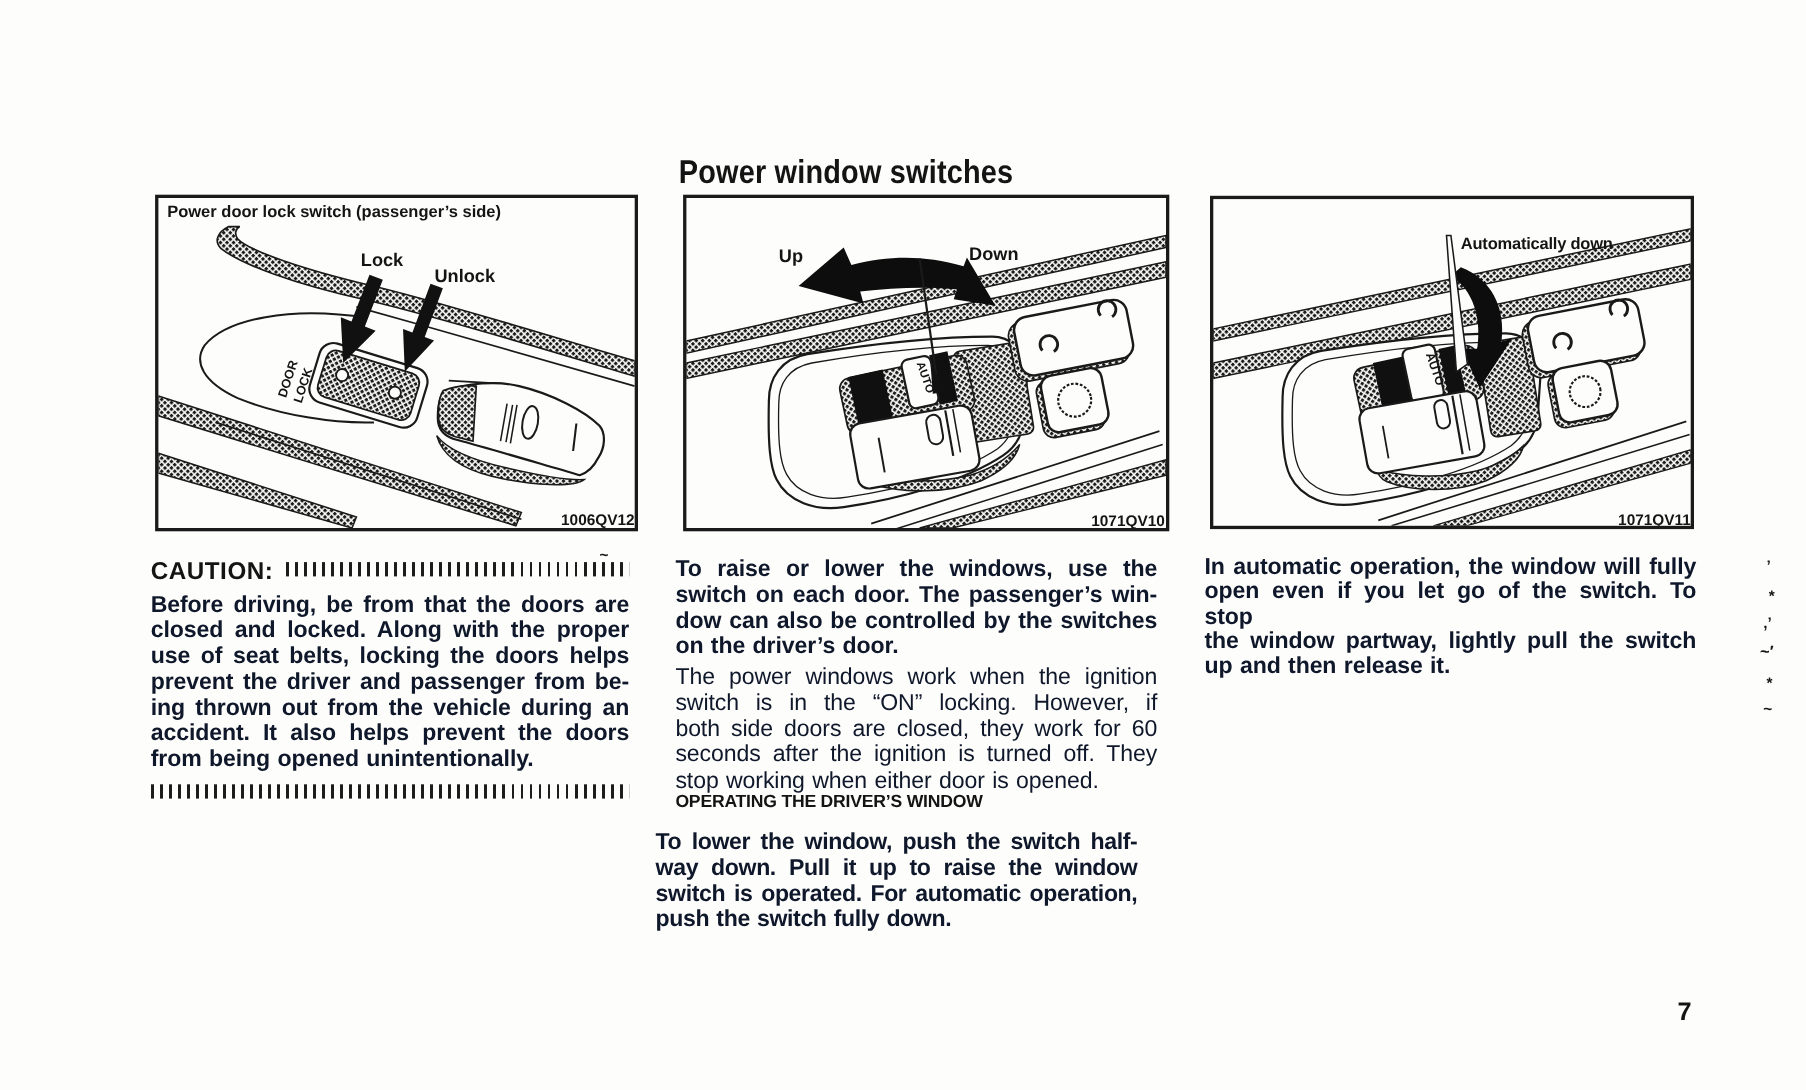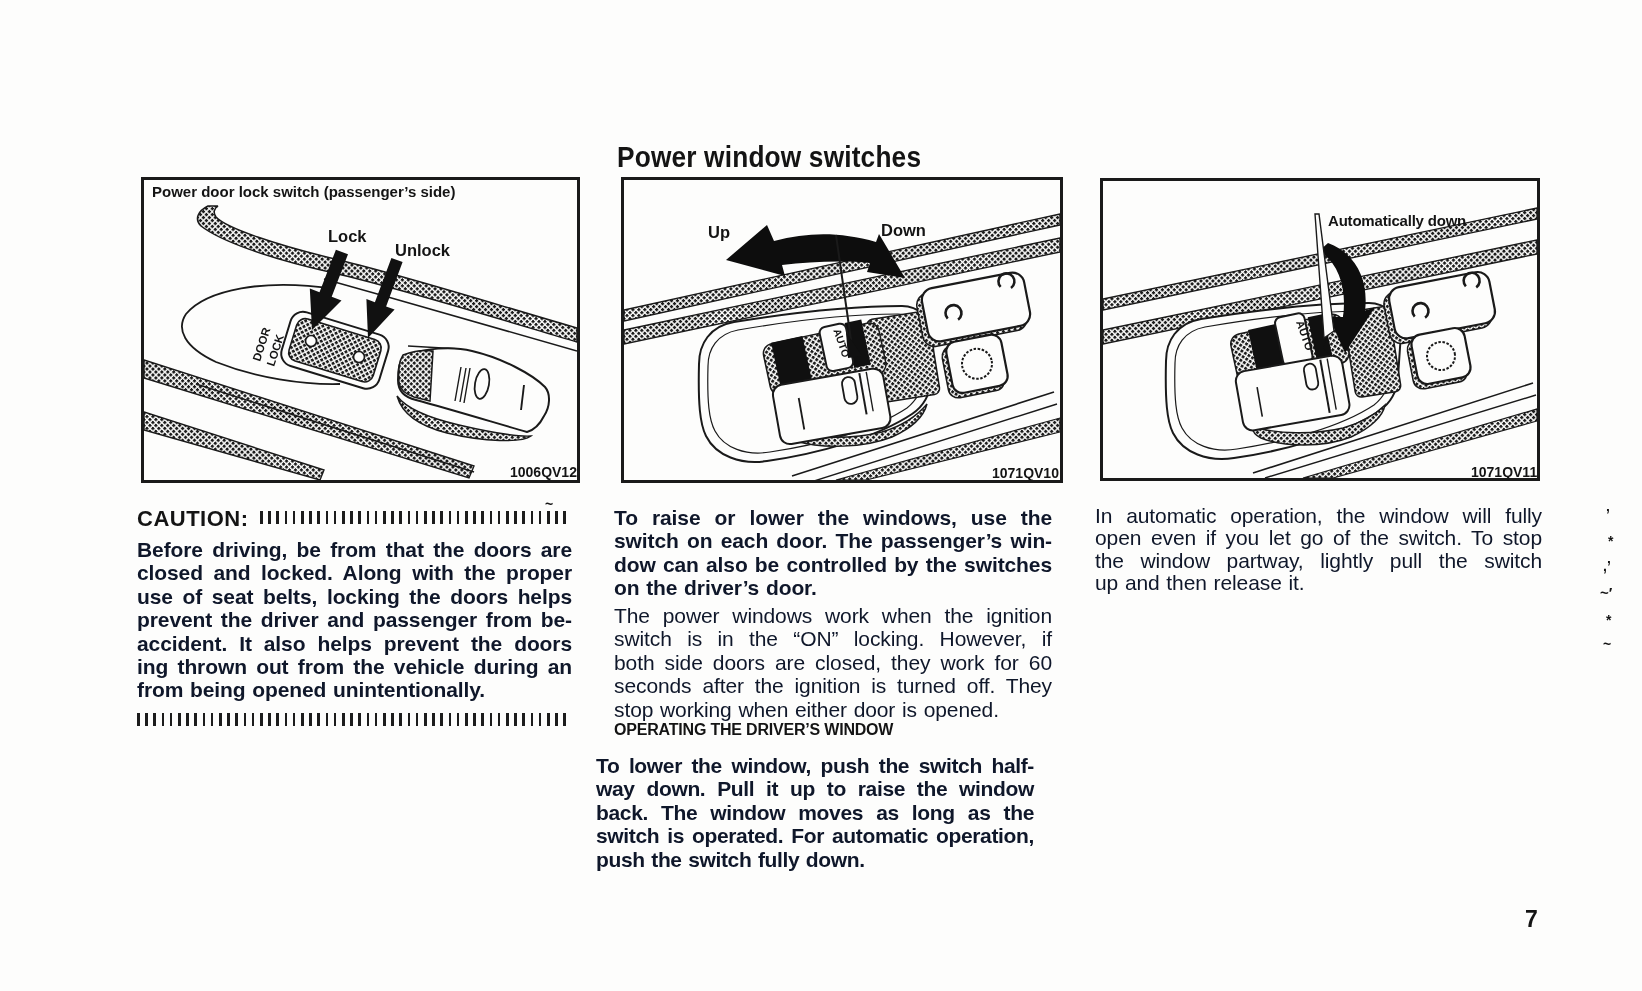--- a/index.html
+++ b/index.html
@@ -200,22 +200,22 @@
 </svg>
 </div>
 
 <div class="abs b" style="left:137px;top:506px;font-size:22px;letter-spacing:0.5px;">CAUTION:</div>
 <div class="rule" style="left:260px;top:511px;width:312px;"></div>
 <div class="col b" style="left:137px;top:538px;width:435px;">
 <div class="jl">Before driving, be from that the doors are</div>
 <div class="jl">closed and locked. Along with the proper</div>
 <div class="jl">use of seat belts, locking the doors helps</div>
 <div class="jl">prevent the driver and passenger from be-</div>
+<div class="jl">ing thrown out from the vehicle during an</div>
 <div class="jl">accident. It also helps prevent the doors</div>
-<div class="jl">ing thrown out from the vehicle during an</div>
 <div class="jll">from being opened unintentionally.</div>
 </div>
 <div class="rule" style="left:137px;top:713px;width:435px;"></div>
 
 <div class="col b" style="left:614px;top:506px;width:438px;">
 <div class="jl">To raise or lower the windows, use the</div>
 <div class="jl">switch on each door. The passenger’s win-</div>
 <div class="jl">dow can also be controlled by the switches</div>
 <div class="jll">on the driver’s door.</div>
 </div>
@@ -223,26 +223,25 @@
 <div class="jl">The power windows work when the ignition</div>
 <div class="jl">switch is in the “ON” locking. However, if</div>
 <div class="jl">both side doors are closed, they work for 60</div>
 <div class="jl">seconds after the ignition is turned off. They</div>
 <div class="jll">stop working when either door is opened.</div>
 </div>
 <div class="abs b" style="left:614px;top:721px;font-size:16px;letter-spacing:-0.2px;">OPERATING THE DRIVER’S WINDOW</div>
 <div class="col b" style="left:596px;top:754px;width:438px;letter-spacing:-0.35px;">
 <div class="jl">To lower the window, push the switch half-</div>
 <div class="jl">way down. Pull it up to raise the window</div>
-<div class="jl">back. The window moves as long as the</div>
 <div class="jl">switch is operated. For automatic operation,</div>
 <div class="jll">push the switch fully down.</div>
 </div>
 
-<div class="col" style="left:1095px;top:505px;width:447px;font-weight:normal;line-height:22.4px;">
+<div class="col" style="left:1095px;top:505px;width:447px;font-weight:bold;line-height:22.4px;">
 <div class="jl">In automatic operation, the window will fully</div>
 <div class="jl">open even if you let go of the switch. To stop</div>
 <div class="jl">the window partway, lightly pull the switch</div>
 <div class="jll">up and then release it.</div>
 </div>
 
 <div class="abs b" style="left:1525px;top:906px;font-size:23px;">7</div>
 
 <div class="abs" style="left:545px;top:496px;font-size:14px;font-weight:bold;">~</div>
 <div class="abs" style="left:1606px;top:506px;font-size:14px;font-weight:bold;">’</div>

